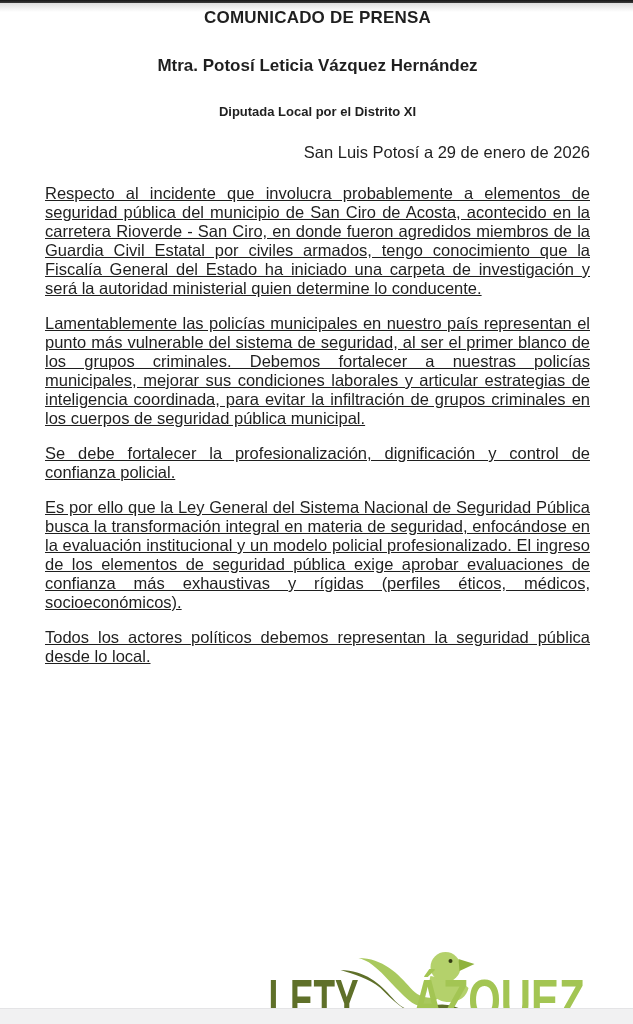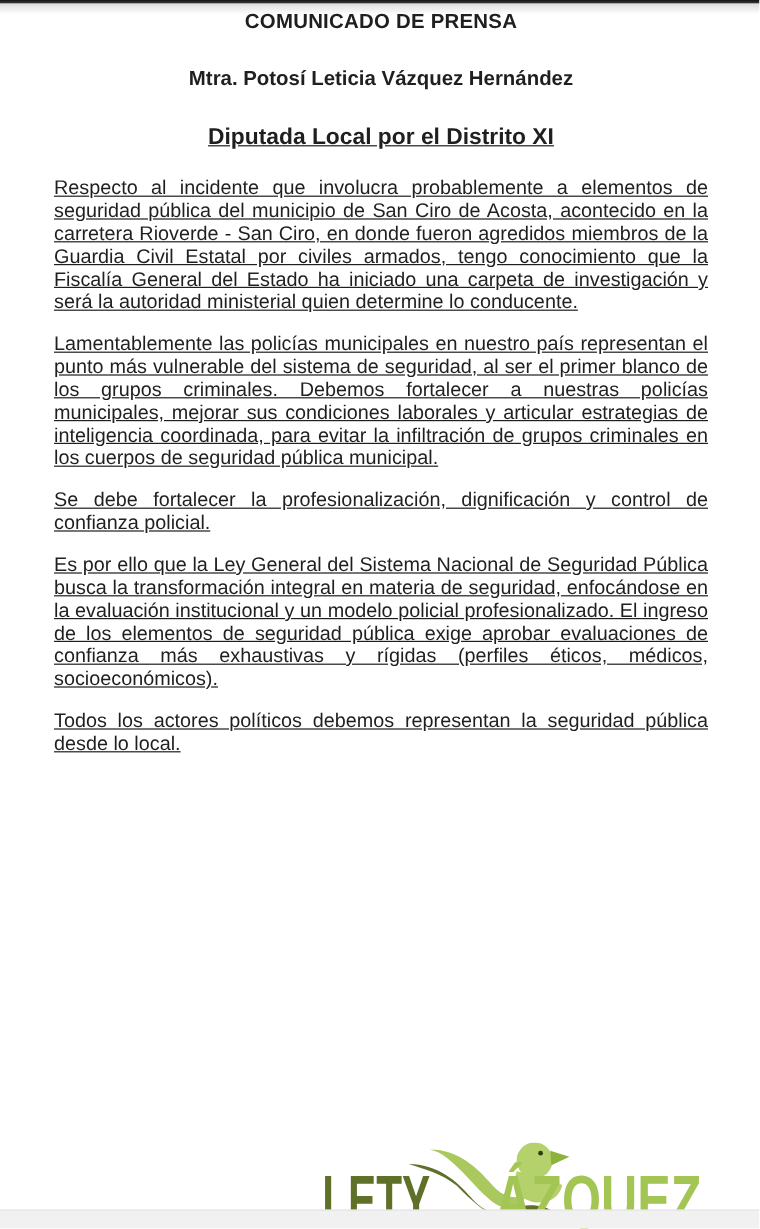--- a/index.html
+++ b/index.html
@@ -45,24 +45,23 @@
   .author {
     padding-top: 28px;
     margin: 0;
     font-size: 17px;
     font-weight: 700;
     text-align: center;
   }
   .role {
     padding-top: 28px;
     margin: 0;
-    font-size: 19px;
+    font-size: 13px;
     font-weight: 700;
     text-align: center;
-    text-decoration: underline;
   }
   .dateline {
     padding-top: 24px;
     font-size: 16.5px;
     text-align: right;
   }
   .paragraphs {
     padding-top: 22px;
   }
   .para {
@@ -97,20 +96,21 @@
 
 <div class="page">
 
   <div class="top-edge"></div>
   <div class="top-fade"></div>
 
   <div class="doc">
     <h1 class="title">COMUNICADO DE PRENSA</h1>
     <h2 class="author">Mtra. Potosí Leticia Vázquez Hernández</h2>
     <h2 class="role">Diputada Local por el Distrito XI</h2>
+    <div class="dateline">San Luis Potosí a 29 de enero de 2026</div>
 
     <div class="paragraphs">
         <p class="para">Respecto al incidente que involucra probablemente a elementos de seguridad pública del municipio de San Ciro de Acosta, acontecido en la carretera Rioverde - San Ciro, en donde fueron agredidos miembros de la Guardia Civil Estatal por civiles armados, tengo conocimiento que la Fiscalía General del Estado ha iniciado una carpeta de investigación y será la autoridad ministerial quien determine lo conducente.</p>
         <p class="para">Lamentablemente las policías municipales en nuestro país representan el punto más vulnerable del sistema de seguridad, al ser el primer blanco de los grupos criminales. Debemos fortalecer a nuestras policías municipales, mejorar sus condiciones laborales y articular estrategias de inteligencia coordinada, para evitar la infiltración de grupos criminales en los cuerpos de seguridad pública municipal.</p>
         <p class="para">Se debe fortalecer la profesionalización, dignificación y control de confianza policial.</p>
         <p class="para">Es por ello que la Ley General del Sistema Nacional de Seguridad Pública busca la transformación integral en materia de seguridad, enfocándose en la evaluación institucional y un modelo policial profesionalizado. El ingreso de los elementos de seguridad pública exige aprobar evaluaciones de confianza más exhaustivas y rígidas (perfiles éticos, médicos, socioeconómicos).</p>
         <p class="para">Todos los actores políticos debemos representan la seguridad pública desde lo local.</p>
       </div>
   </div>
 

